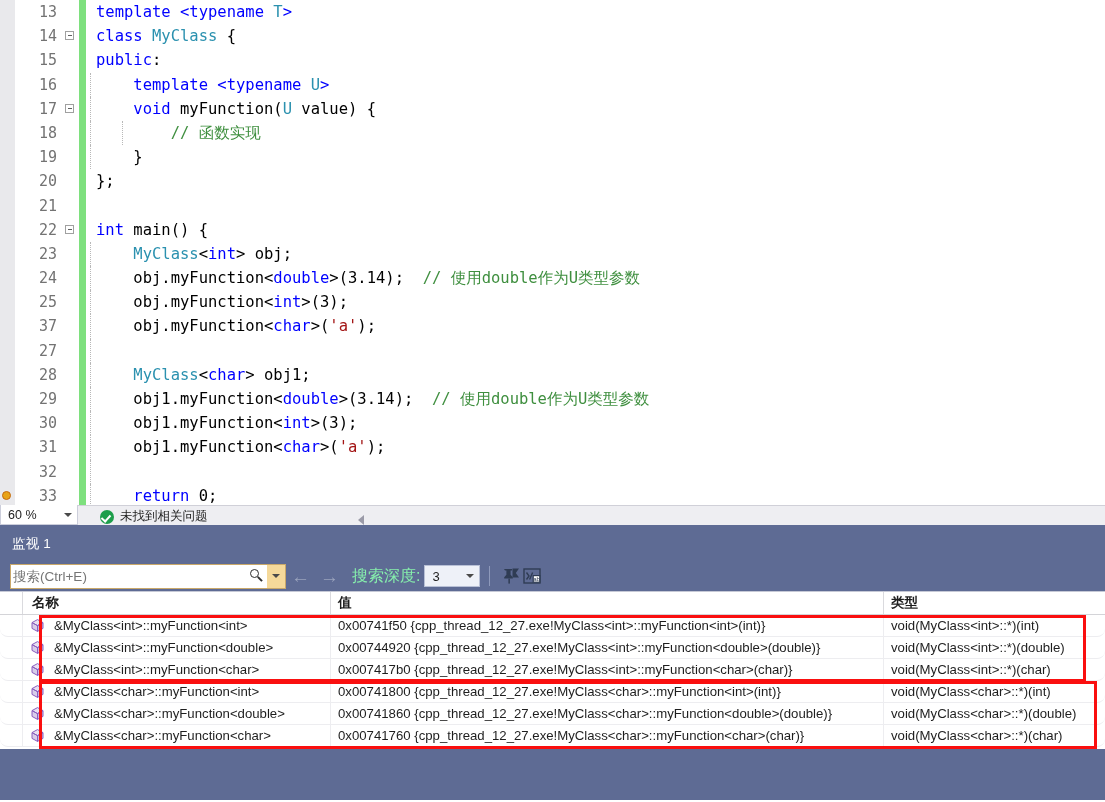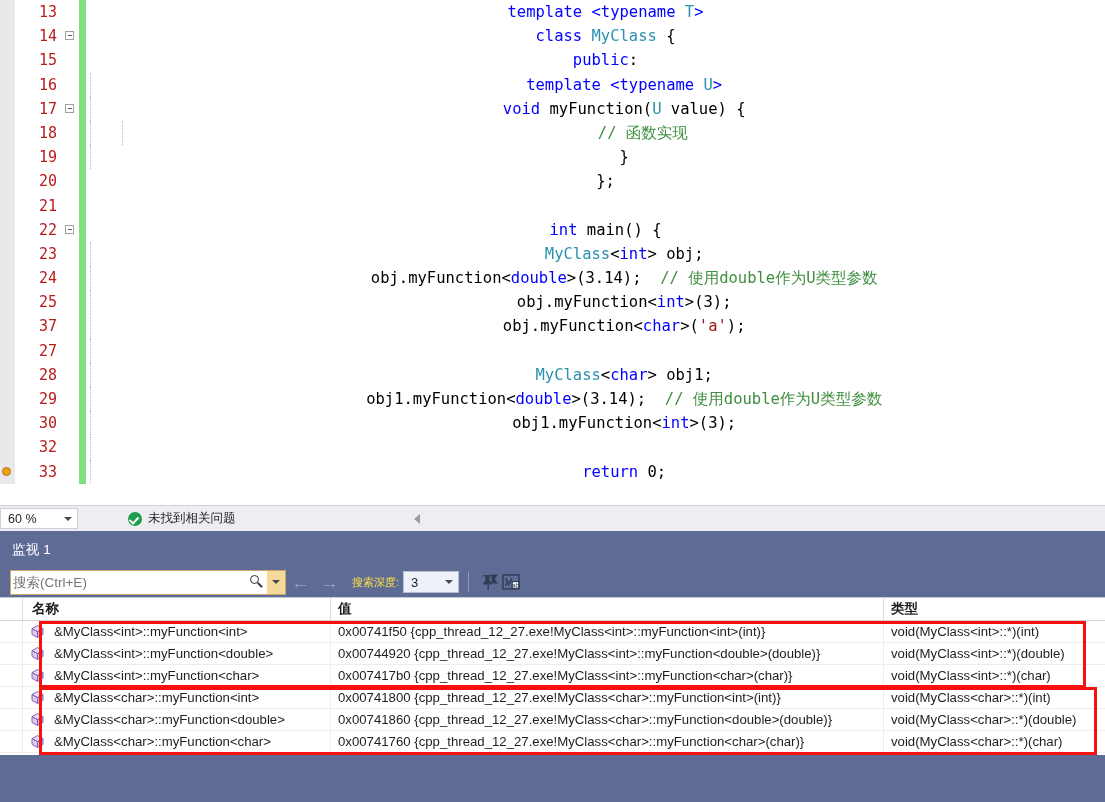--- a/index.html
+++ b/index.html
@@ -47,21 +47,21 @@
     background: #e8a317;
     border: 1.5px solid #c46a10;
     box-sizing: border-box;
   }
   .lineno {
     width: 48px;
     flex: 0 0 48px;
     text-align: right;
     padding-right: 6px;
     box-sizing: border-box;
-    color: #b91c1c;
+    color: #737373;
     background: #ffffff;
     font-size: 15px;
   }
   .foldcol {
     width: 16px;
     flex: 0 0 16px;
     background: #ffffff;
     position: relative;
   }
   .foldbox {
@@ -83,52 +83,50 @@
     height: 1px;
     background: #606060;
   }
   .changebar {
     width: 7px;
     flex: 0 0 7px;
     background: #7ee07e;
   }
   .codetext {
     flex: 1 1 auto;
-    padding-left: 20px;
+    padding-left: 10px;
     position: relative;
     color: #000000;
-    text-align: center;
   }
   .indent-guide {
     position: absolute;
     top: 0; bottom: 0;
     width: 1px;
     border-left: 1px dotted #b8b8b8;
   }
   .ig1 { left: 4px; }
   .ig2 { left: 36px; }
 
   
   .kw  { color: #0000ff; }
   .typ { color: #2b91af; }
   .cmt { color: #3f8f3f; }
   .str { color: #a31515; }
   .num { color: #000000; }
 
   
   .statusbar {
-    height: 26px;
+    height: 20px;
     background: #eeeef2;
     border-top: 1px solid #d0d0d8;
     display: flex;
-    align-items: center;
+    align-items: flex-end;
     font-size: 12.5px;
     color: #1e1e1e;
     box-sizing: border-box;
-    gap: 28px;
   }
   .zoombox {
     width: 78px;
     height: 21px;
     background: #ffffff;
     border: 1px solid #cccedb;
     box-sizing: border-box;
     display: flex;
     align-items: center;
     justify-content: space-between;
@@ -239,22 +237,22 @@
     justify-content: center;
     flex: 0 0 18px;
   }
   .nav-arrow {
     font-size: 19px;
     color: #9aa3bd;
     padding: 0 5px;
     line-height: 1;
   }
   .depth-label {
-    color: #fde047;
-    font-size: 11px;
+    color: #86efac;
+    font-size: 16px;
     margin-left: 8px;
     margin-right: 4px;
   }
   .depth-box {
     width: 56px; height: 22px;
     background: #eef1f8;
     border: 1px solid #b8c0d6;
     box-sizing: border-box;
     display: flex;
     align-items: center;
@@ -300,20 +298,21 @@
 
   .grid-row {
     display: flex;
     height: 22px;
     font-size: 13.2px;
     color: #1e1e1e;
     border-bottom: 1px solid #ededf0;
     align-items: center;
     box-sizing: border-box;
     white-space: nowrap;
+    border-radius: 8px;
   }
   .cell-spacer { width: 22px; flex: 0 0 22px; border-right: 1px solid #ededf0; height: 100%; }
   .cell-name {
     width: 308px; flex: 0 0 308px; height: 100%;
     border-right: 1px solid #ededf0;
     display: flex; align-items: center;
     padding-left: 7px; box-sizing: border-box;
     overflow: hidden;
   }
   .cell-value {
@@ -358,20 +357,21 @@
       <div class="code-row"><div class="gutter-margin"></div><div class="lineno">21</div><div class="foldcol"></div><div class="changebar"></div><div class="codetext"><span></span></div></div>
       <div class="code-row"><div class="gutter-margin"></div><div class="lineno">22</div><div class="foldcol"><div class="foldbox"></div></div><div class="changebar"></div><div class="codetext"><span><span class="kw">int</span> main() {</span></div></div>
       <div class="code-row"><div class="gutter-margin"></div><div class="lineno">23</div><div class="foldcol"></div><div class="changebar"></div><div class="codetext"><span class="indent-guide ig1"></span><span>    <span class="typ">MyClass</span>&lt;<span class="kw">int</span>&gt; obj;</span></div></div>
       <div class="code-row"><div class="gutter-margin"></div><div class="lineno">24</div><div class="foldcol"></div><div class="changebar"></div><div class="codetext"><span class="indent-guide ig1"></span><span>    obj.myFunction&lt;<span class="kw">double</span>&gt;(3.14);  <span class="cmt">// 使用double作为U类型参数</span></span></div></div>
       <div class="code-row"><div class="gutter-margin"></div><div class="lineno">25</div><div class="foldcol"></div><div class="changebar"></div><div class="codetext"><span class="indent-guide ig1"></span><span>    obj.myFunction&lt;<span class="kw">int</span>&gt;(3);</span></div></div>
       <div class="code-row"><div class="gutter-margin"></div><div class="lineno">37</div><div class="foldcol"></div><div class="changebar"></div><div class="codetext"><span class="indent-guide ig1"></span><span>    obj.myFunction&lt;<span class="kw">char</span>&gt;(<span class="str">'a'</span>);</span></div></div>
       <div class="code-row"><div class="gutter-margin"></div><div class="lineno">27</div><div class="foldcol"></div><div class="changebar"></div><div class="codetext"><span class="indent-guide ig1"></span><span></span></div></div>
       <div class="code-row"><div class="gutter-margin"></div><div class="lineno">28</div><div class="foldcol"></div><div class="changebar"></div><div class="codetext"><span class="indent-guide ig1"></span><span>    <span class="typ">MyClass</span>&lt;<span class="kw">char</span>&gt; obj1;</span></div></div>
       <div class="code-row"><div class="gutter-margin"></div><div class="lineno">29</div><div class="foldcol"></div><div class="changebar"></div><div class="codetext"><span class="indent-guide ig1"></span><span>    obj1.myFunction&lt;<span class="kw">double</span>&gt;(3.14);  <span class="cmt">// 使用double作为U类型参数</span></span></div></div>
       <div class="code-row"><div class="gutter-margin"></div><div class="lineno">30</div><div class="foldcol"></div><div class="changebar"></div><div class="codetext"><span class="indent-guide ig1"></span><span>    obj1.myFunction&lt;<span class="kw">int</span>&gt;(3);</span></div></div>
+      <div class="code-row"><div class="gutter-margin"></div><div class="lineno">31</div><div class="foldcol"></div><div class="changebar"></div><div class="codetext"><span class="indent-guide ig1"></span><span>    obj1.myFunction&lt;<span class="kw">char</span>&gt;(<span class="str">'a'</span>);</span></div></div>
       <div class="code-row"><div class="gutter-margin"></div><div class="lineno">32</div><div class="foldcol"></div><div class="changebar"></div><div class="codetext"><span class="indent-guide ig1"></span><span></span></div></div>
       <div class="code-row"><div class="gutter-margin"><div class="bp-dot"></div></div><div class="lineno">33</div><div class="foldcol"></div><div class="changebar"></div><div class="codetext"><span class="indent-guide ig1"></span><span>    <span class="kw">return</span> <span class="num">0</span>;</span></div></div>
     </div>
 </div>
 
 <div class="statusbar">
   <div class="zoombox">
     <span>60 %</span>
     <span class="caret-dn"></span>
   </div>

